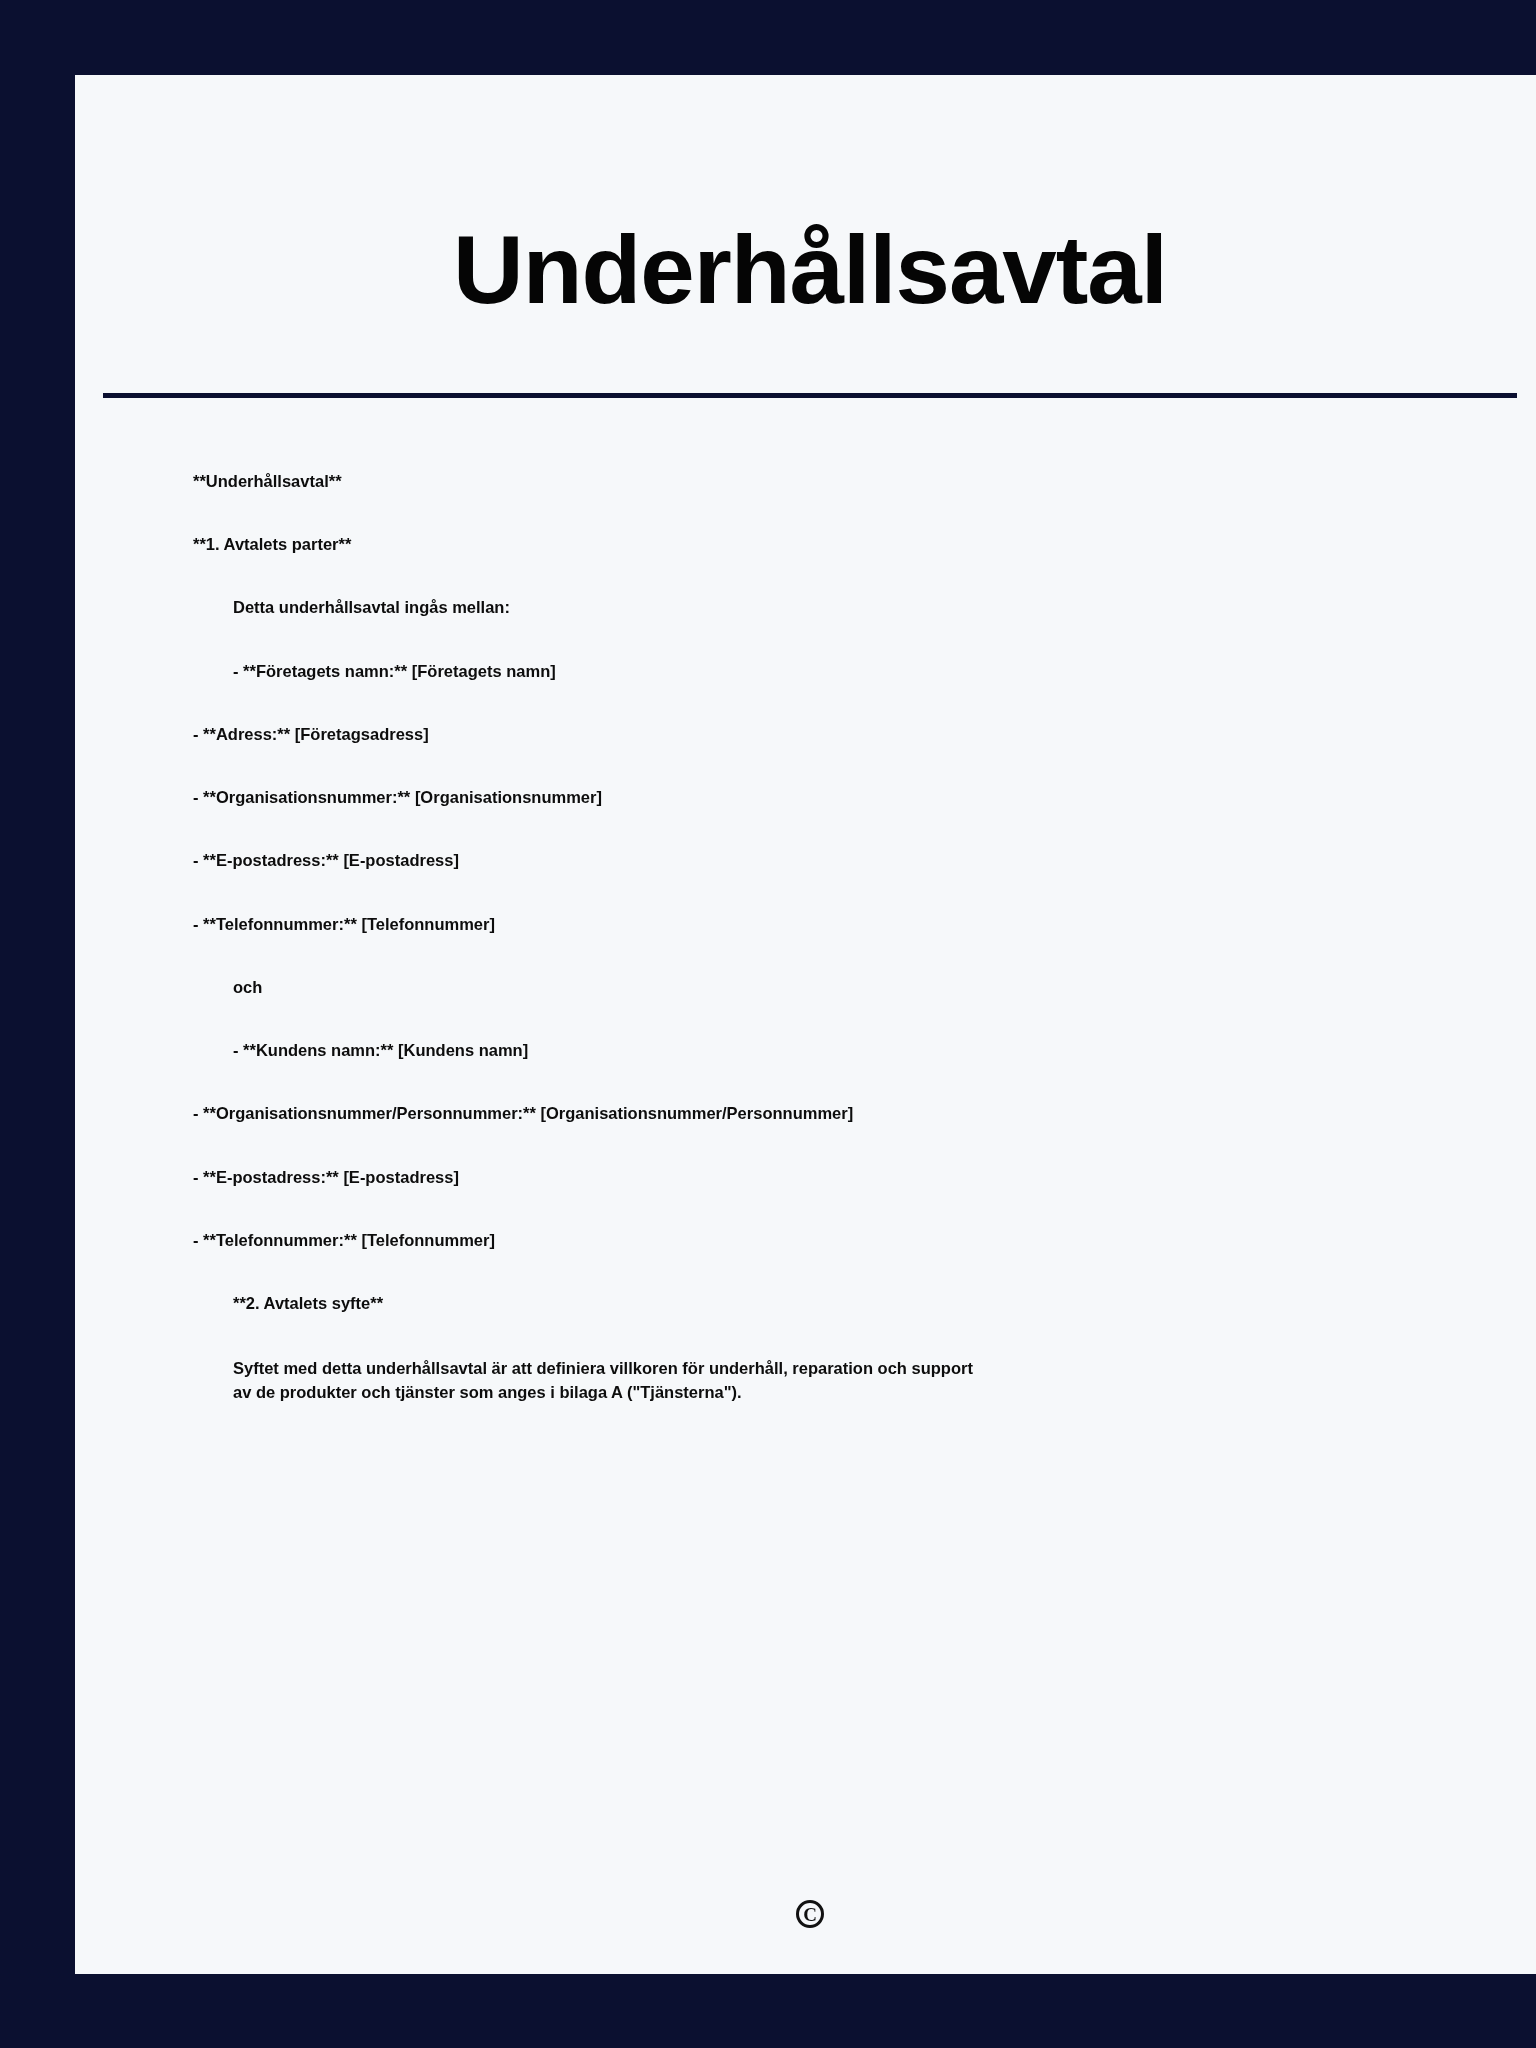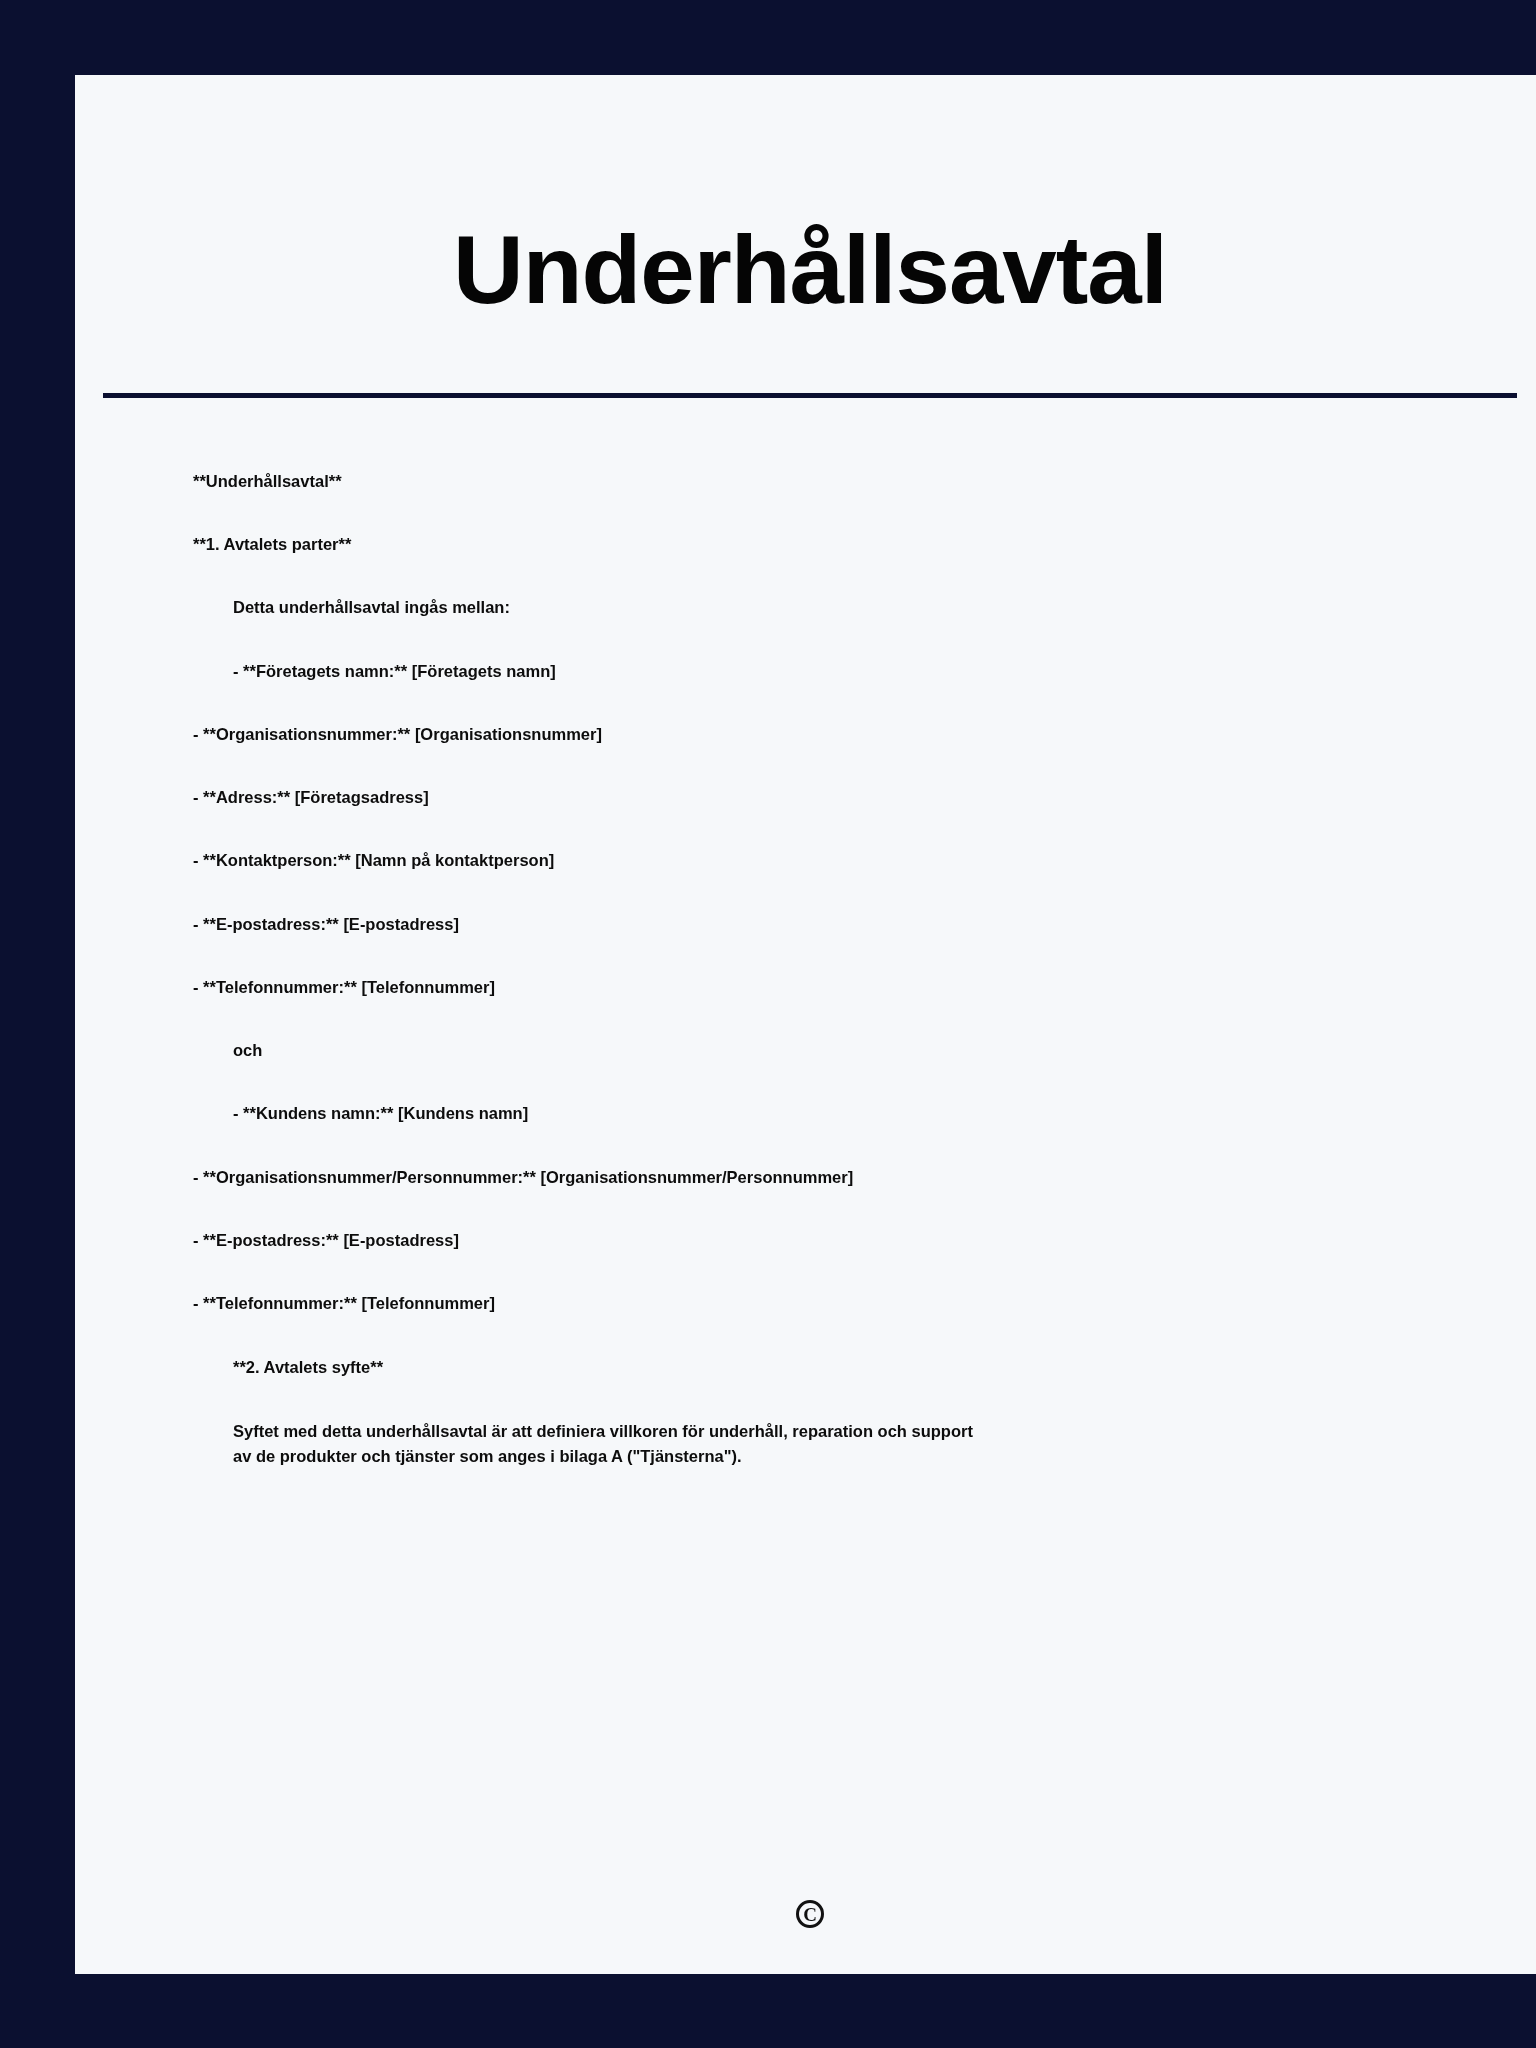--- a/index.html
+++ b/index.html
@@ -109,25 +109,24 @@
   <div class="doc-body">
 
     <p class="line">**Underhållsavtal**</p>
 
     <p class="line">**1. Avtalets parter**</p>
 
     <p class="line spacer-before">Detta underhållsavtal ingås mellan:</p>
 
     <p class="line spacer-before">- **Företagets namn:** [Företagets namn]</p>
 
+    <p class="line">- **Adress:** [Företagsadress]</p>
+
     <p class="line">- **Organisationsnummer:** [Organisationsnummer]</p>
 
-    <p class="line">- **Adress:** [Företagsadress]</p>
-
-    <p class="line">- **Kontaktperson:** [Namn på kontaktperson]</p>
 
     <p class="line">- **E-postadress:** [E-postadress]</p>
 
     <p class="line">- **Telefonnummer:** [Telefonnummer]</p>
 
     <p class="line spacer-before">och</p>
 
     <p class="line spacer-before">- **Kundens namn:** [Kundens namn]</p>
 
     <p class="line">- **Organisationsnummer/Personnummer:** [Organisationsnummer/Personnummer]</p>

